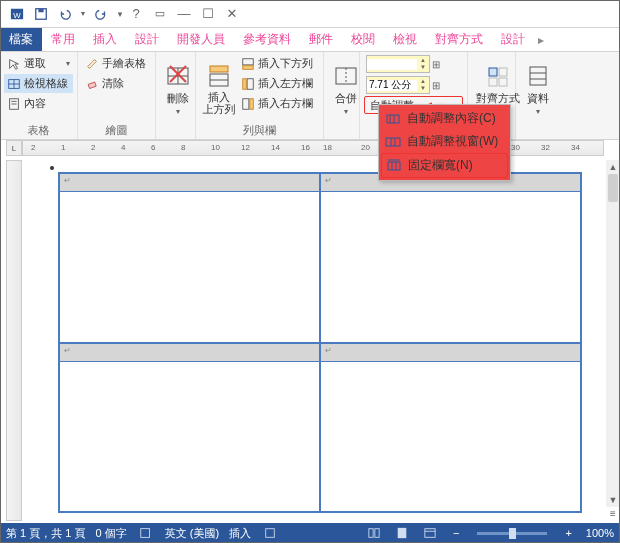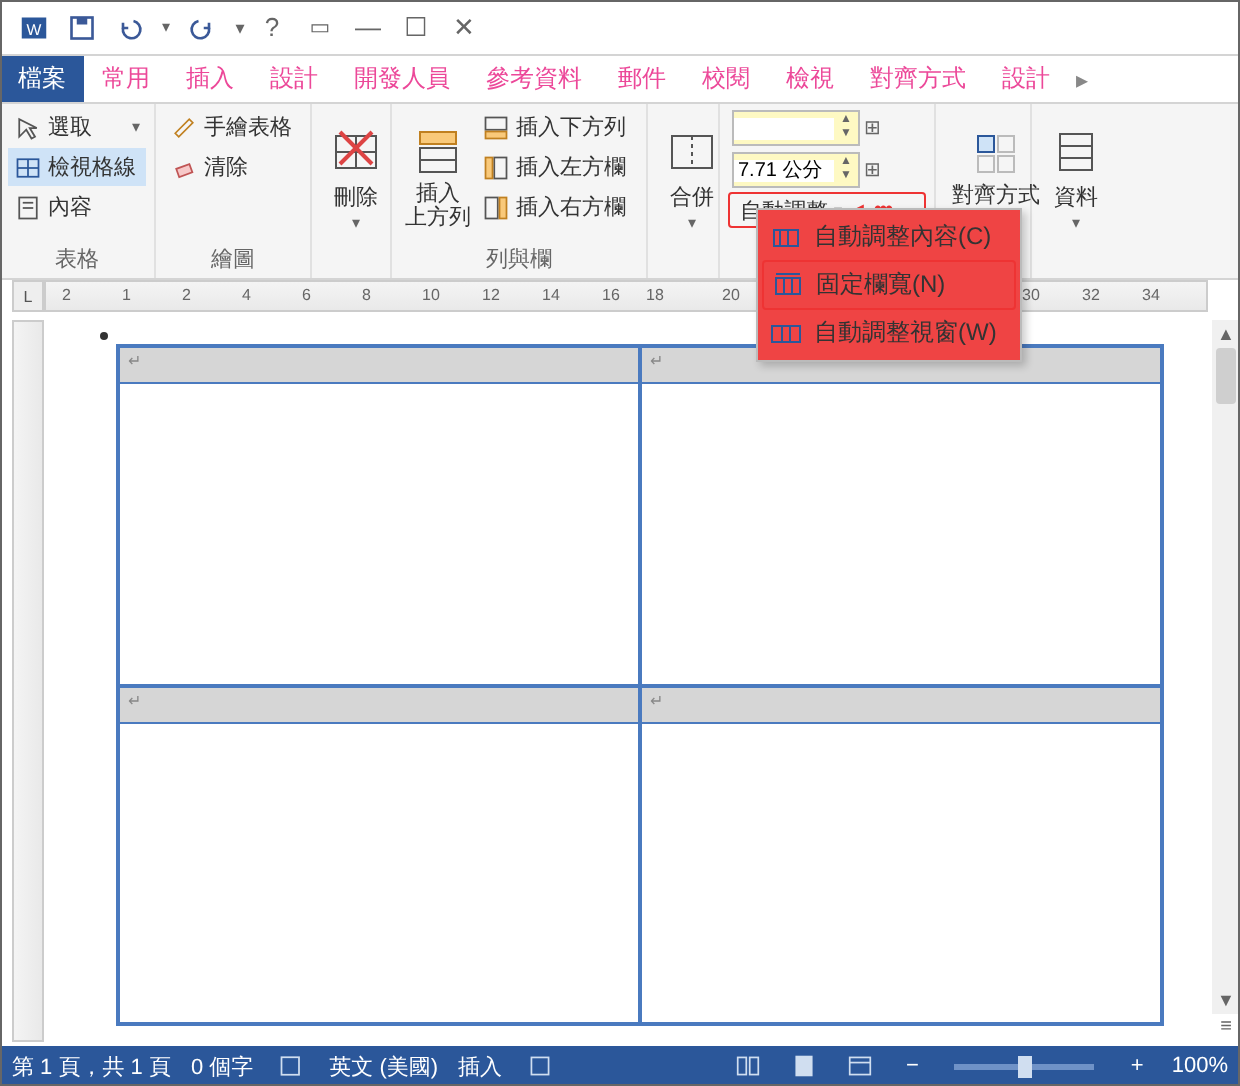--- a/index.html
+++ b/index.html
@@ -328,40 +328,40 @@
   <div class="menu-item">
     <span class="ic">
         <svg viewBox="0 0 16 16">
           <rect x="2" y="4" width="12" height="8" fill="none" stroke="#2b579a"></rect>
           <line x1="5" y1="4" x2="5" y2="12" stroke="#2b579a"></line>
           <line x1="9" y1="4" x2="9" y2="12" stroke="#2b579a"></line>
         </svg>
       </span>
     <span>自動調整內容(C)</span>
   </div>
+  <div class="menu-item">
+    <span class="ic">
+        <svg viewBox="0 0 16 16">
+          <rect x="1" y="4" width="14" height="8" fill="none" stroke="#2b579a"></rect>
+          <line x1="6" y1="4" x2="6" y2="12" stroke="#2b579a"></line>
+          <line x1="10" y1="4" x2="10" y2="12" stroke="#2b579a"></line>
+        </svg>
+      </span>
+    <span>自動調整視窗(W)</span>
+  </div>
   <div class="menu-item sel">
     <span class="ic">
         <svg viewBox="0 0 16 16">
           <rect x="2" y="4" width="12" height="8" fill="none" stroke="#2b579a"></rect>
           <line x1="6" y1="4" x2="6" y2="12" stroke="#2b579a"></line>
           <line x1="10" y1="4" x2="10" y2="12" stroke="#2b579a"></line>
           <line x1="2" y1="2" x2="14" y2="2" stroke="#2b579a"></line>
         </svg>
       </span>
     <span>固定欄寬(N)</span>
-  </div>
-  <div class="menu-item">
-    <span class="ic">
-        <svg viewBox="0 0 16 16">
-          <rect x="1" y="4" width="14" height="8" fill="none" stroke="#2b579a"></rect>
-          <line x1="6" y1="4" x2="6" y2="12" stroke="#2b579a"></line>
-          <line x1="10" y1="4" x2="10" y2="12" stroke="#2b579a"></line>
-        </svg>
-      </span>
-    <span>自動調整視窗(W)</span>
   </div>
 </div>
 
 <div class="ruler-corner">L</div>
 <div class="hruler">
     <div class="ticks" id="hticks">
       <span class="ruler-tick" style="left: 8px;">2</span>
       <span class="ruler-tick" style="left: 38px;">1</span>
       <span class="ruler-tick" style="left: 68px;">2</span>
       <span class="ruler-tick" style="left: 98px;">4</span>

